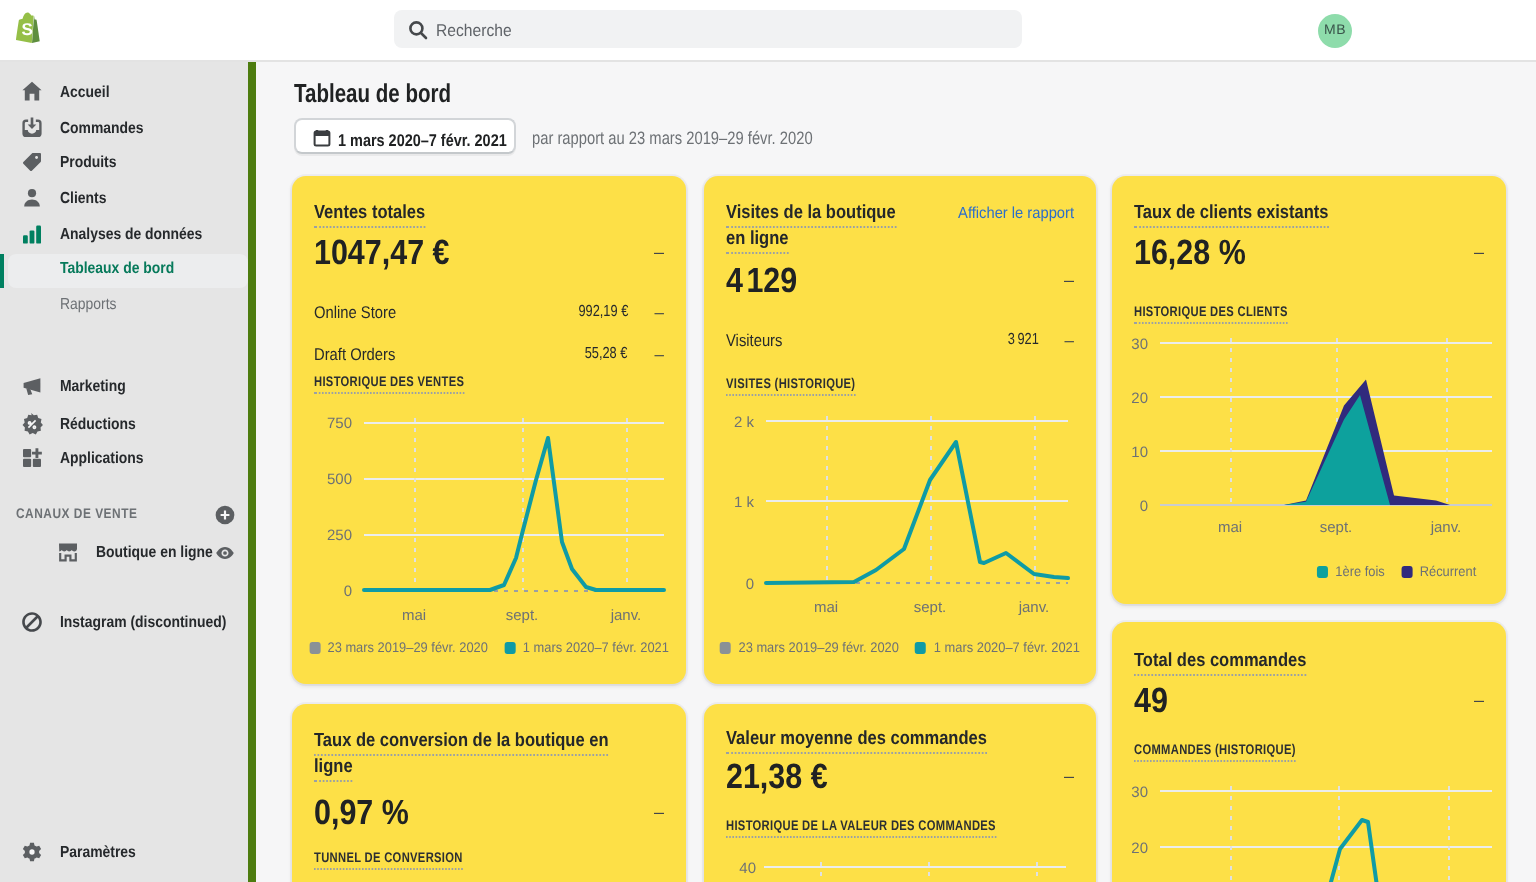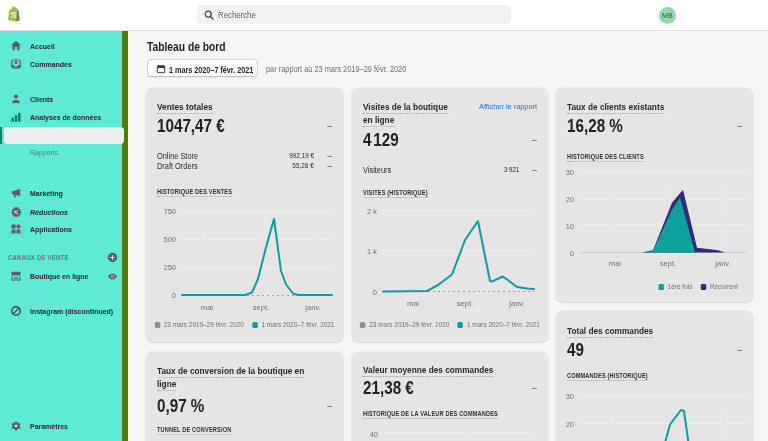--- a/index.html
+++ b/index.html
@@ -5,37 +5,37 @@
 * { margin:0; padding:0; box-sizing:border-box; }
 html,body { width:768px; height:441px; overflow:hidden; font-family:"Liberation Sans", sans-serif; background:#f6f6f7; color:#202223; }
 .abs { position:absolute; }
 #page { position:relative; width:768px; height:441px; overflow:hidden; }
 
 #topbar { position:absolute; left:0; top:0; width:768px; height:31px; background:#fff; border-bottom:1px solid #e3e3e3; }
 #search { position:absolute; left:197px; top:5px; width:314px; height:19px; background:#f1f2f3; border-radius:4px; }
 #search .ph { position:absolute; left:21px; top:5px; font-size:8.5px; color:#5f6368; transform:scaleX(.92); transform-origin:0 0; }
 #avatar { position:absolute; left:659px; top:7px; width:17px; height:17px; border-radius:50%; background:#8edcab; text-align:center; font-size:7px; line-height:17px; color:#39544a; font-weight:400; letter-spacing:.2px; }
 
-#sidebar { position:absolute; left:0; top:31px; width:128px; height:410px; background:#5eead4; border-right:6px solid #4d7c0f; }
+#sidebar { position:absolute; left:0; top:31px; width:128px; height:410px; background:#e5e5e5; border-right:4px solid #4d7c0f; }
 .nav-item { position:absolute; left:0; width:128px; height:17px; }
 .nav-item .ic { position:absolute; left:9.5px; top:50%; transform:translateY(-50%); width:12px; height:12px; }
 .nav-item .lb { position:absolute; left:30px; top:50%; transform:translateY(-50%) scaleX(.87); transform-origin:0 50%; font-size:8px; font-weight:700; color:#26292c; white-space:nowrap; }
 .nav-item .lb.sub { font-weight:400; color:#6d7175; }
 .nav-item .lb.green { color:#077a5b; }
 #selpill { position:absolute; left:4px; top:96px; width:120px; height:17px; background:#ecedee; border-radius:4px; }
 #selbar { position:absolute; left:0; top:96px; width:2px; height:17px; background:#008060; }
 .navhead { position:absolute; left:8px; font-size:7px; font-weight:700; color:#6d7175; letter-spacing:.3px; transform:scaleX(.85); transform-origin:0 0; }
 
 #main { position:absolute; left:129px; top:31px; width:639px; height:410px; background:#f6f6f7; }
 h1.pagetitle { position:absolute; left:147px; top:39px; font-size:13px; font-weight:700; color:#202223; transform:scaleX(.79); transform-origin:0 0; white-space:nowrap; }
 #datebtn { position:absolute; left:147px; top:59px; width:111px; height:18px; background:#fff; border:1px solid #d2d5d8; border-bottom-color:#c4c8cb; border-radius:4px; box-shadow:0 1px 0 rgba(0,0,0,.05); }
 #datebtn span { position:absolute; left:21px; top:4.5px; font-size:8.5px; font-weight:700; color:#202223; white-space:nowrap; transform:scaleX(.85); transform-origin:0 0; }
 #daterange { position:absolute; left:266px; top:63.5px; font-size:9px; color:#6d7175; white-space:nowrap; transform:scaleX(.82); transform-origin:0 0; }
 
-.card { position:absolute; background:#e5e5e5; border-radius:7px; box-shadow:0 0 0 1px rgba(63,63,68,.04), 0 1px 2px rgba(63,63,68,.14); }
+.card { position:absolute; background:#fde047; border-radius:7px; box-shadow:0 0 0 1px rgba(63,63,68,.04), 0 1px 2px rgba(63,63,68,.14); }
 .ct { position:absolute; left:11px; font-size:9.5px; font-weight:700; color:#24272a; line-height:13px; transform:scaleX(.87); transform-origin:0 0; }
 .ct .du, .du { border-bottom:1px dotted #9aa0a5; padding-bottom:1px; }
 .num { position:absolute; left:11px; font-size:17.5px; font-weight:700; color:#202223; transform:scaleX(.87); transform-origin:0 0; white-space:nowrap; }
 .dash { position:absolute; right:11px; font-size:9px; color:#44474a; }
 .caps { position:absolute; left:11px; font-size:7px; font-weight:700; color:#2c2f32; letter-spacing:.2px; transform:scaleX(.8); transform-origin:0 0; white-space:nowrap; }
 .row { position:absolute; left:11px; right:11px; height:10px; font-size:8.5px; color:#26292c; }
 .row .l { display:inline-block; transform:scaleX(.87); transform-origin:0 0; white-space:nowrap; }
 .row .v { position:absolute; right:18px; font-size:8px; transform:scaleX(.8); transform-origin:100% 0; white-space:nowrap; }
 .row .d { position:absolute; right:0; color:#44474a; }
 .link { position:absolute; right:11px; font-size:8px; color:#2c6ecb; transform:scaleX(.92); transform-origin:100% 0; }
@@ -76,46 +76,55 @@
     <span class="lb">Accueil</span>
   </div>
   <div class="nav-item" style="top:24px;">
     <svg class="ic" viewBox="0 0 20 20">
           <path d="M6.8 4 H5 C3.9 4 3 4.9 3 6 V14.5 C3 15.6 3.9 16.5 5 16.5 H15 C16.1 16.5 17 15.6 17 14.5 V6 C17 4.9 16.1 4 15 4 H13.2" fill="none" stroke="#5c5f62" stroke-width="2"></path>
           <path d="M8.9 1.2 H11.1 V7 H13.6 L10 10.9 L6.4 7 H8.9 Z" fill="#5c5f62"></path>
           <path d="M3 11.7 H6.5 C6.5 13.4 8.05 14.7 10 14.7 C11.95 14.7 13.5 13.4 13.5 11.7 H17 V14.5 C17 15.6 16.1 16.5 15 16.5 H5 C3.9 16.5 3 15.6 3 14.5 Z" fill="#5c5f62"></path>
         </svg>
     <span class="lb">Commandes</span>
   </div>
+  <div class="nav-item" style="top:41.5px;">
+    <svg class="ic" viewBox="0 0 20 20">
+          <path transform="translate(20,0) scale(-1,1)" d="M2.5 3.5 C2.5 2.9 2.9 2.5 3.5 2.5 L9.2 2.5 C9.5 2.5 9.7 2.6 9.9 2.8 L17.2 10.1 C17.6 10.5 17.6 11.1 17.2 11.5 L11.5 17.2 C11.1 17.6 10.5 17.6 10.1 17.2 L2.8 9.9 C2.6 9.7 2.5 9.5 2.5 9.2 Z M6.2 7.4 C6.9 7.4 7.4 6.9 7.4 6.2 C7.4 5.5 6.9 5 6.2 5 C5.5 5 5 5.5 5 6.2 C5 6.9 5.5 7.4 6.2 7.4 Z" fill="#5c5f62" fill-rule="evenodd"></path>
+        </svg>
+    <span class="lb">Produits</span>
+  </div>
   <div class="nav-item" style="top:59px;text-align:right;">
     <svg class="ic" viewBox="0 0 20 20">
           <circle cx="10" cy="6" r="3.4" fill="#5c5f62"></circle>
           <path d="M3.5 17 C3.5 13.5 6.4 11.2 10 11.2 C13.6 11.2 16.5 13.5 16.5 17 Z" fill="#5c5f62"></path>
         </svg>
     <span class="lb">Clients</span>
   </div>
   <div class="nav-item" style="top:77px;text-decoration:underline;">
     <svg class="ic" viewBox="0 0 20 20">
           <rect x="2.5" y="11" width="4" height="7" rx="1" fill="#008060"></rect>
           <rect x="8" y="7" width="4" height="11" rx="1" fill="#008060"></rect>
           <rect x="13.5" y="3" width="4" height="15" rx="1" fill="#008060"></rect>
         </svg>
     <span class="lb">Analyses de données</span>
   </div>
+  <div class="nav-item" style="top:94.5px;">
+    <span class="lb green">Tableaux de bord</span>
+  </div>
   <div class="nav-item" style="top:112px;">
     <span class="lb sub">Rapports</span>
   </div>
   <div class="nav-item" style="top:153.5px;">
     <svg class="ic" viewBox="0 0 20 20">
           <path d="M17 3.5 L3 7.6 V11.4 L17 15.5 Z" fill="#5c5f62"></path>
           <path d="M5.2 11.8 L8.6 12.8 L10.2 16.8 L6.8 17.5 Z" fill="#5c5f62"></path>
         </svg>
     <span class="lb">Marketing</span>
   </div>
-  <div class="nav-item" style="top:172px;font-style:italic;">
+  <div class="nav-item" style="top:172px;">
     <svg class="ic" viewBox="0 0 20 20">
           <path d="M10 1.5 L12.2 3.4 L15 2.9 L15.9 5.6 L18.6 6.6 L18 9.4 L19.8 11.6 L17.8 13.6 L18.1 16.4 L15.3 17 L13.9 19.5 L11.3 18.3 L8.7 19.5 L7.3 17 L4.5 16.4 L4.8 13.6 L2.8 11.6 L4.6 9.4 L4 6.6 L6.7 5.6 L7.6 2.9 L10.4 3.4 Z" transform="translate(-0.7,-0.7)" fill="#5c5f62"></path>
           <path d="M7 13 L13 7 M8 8.2 a0.9 0.9 0 1 0 0.01 0 M12 11.8 a0.9 0.9 0 1 0 0.01 0" stroke="#f6f6f7" stroke-width="1.4" fill="none"></path>
         </svg>
     <span class="lb">Réductions</span>
   </div>
   <div class="nav-item" style="top:189.5px;">
     <svg class="ic" viewBox="0 0 20 20">
           <rect x="2.5" y="2.5" width="6.8" height="6.8" rx="0.8" fill="#5c5f62"></rect>
           <rect x="2.5" y="10.7" width="6.8" height="6.8" rx="0.8" fill="#5c5f62"></rect>
@@ -124,21 +133,21 @@
         </svg>
     <span class="lb">Applications</span>
   </div>
 
   <div class="navhead" style="top:222.5px;">CANAUX DE VENTE</div>
   <svg class="abs" style="left:107px; top:220.5px;" width="11" height="11" viewBox="0 0 20 20">
         <circle cx="10" cy="10" r="8.5" fill="#5c5f62"></circle>
         <path d="M10 6 V14 M6 10 H14" stroke="#f6f6f7" stroke-width="2"></path>
       </svg>
 
-  <div class="nav-item" style="top:236px;">
+  <div class="nav-item" style="top:236px;margin-left:18px;">
     <svg class="ic" viewBox="0 0 20 20">
           <path d="M2.5 3 H17.5 V7.2 C17.5 8.5 16.5 9.5 15.2 9.5 C14.3 9.5 13.5 9 13.1 8.3 C12.7 9 11.9 9.5 11 9.5 C10.1 9.5 9.4 9 9 8.3 C8.6 9 7.8 9.5 6.9 9.5 C6 9.5 5.2 9 4.8 8.3 C4.4 9 3.6 9.5 2.7 9.5 Z" fill="#5c5f62"></path>
           <path d="M3.5 10.8 V17 H8 V13 H12 V17 H16.5 V10.8" fill="none" stroke="#5c5f62" stroke-width="1.8"></path>
         </svg>
     <span class="lb">Boutique en ligne</span>
   </div>
   <svg class="abs" style="left:107px; top:239.5px;" width="11" height="11" viewBox="0 0 20 20">
         <path d="M10 4.5 C5.5 4.5 2.5 9 2 10 C2.5 11 5.5 15.5 10 15.5 C14.5 15.5 17.5 11 18 10 C17.5 9 14.5 4.5 10 4.5 Z M10 13.2 C8.2 13.2 6.8 11.8 6.8 10 C6.8 8.2 8.2 6.8 10 6.8 C11.8 6.8 13.2 8.2 13.2 10 C13.2 11.8 11.8 13.2 10 13.2 Z" fill="#5c5f62" fill-rule="evenodd"></path>
         <circle cx="10" cy="10" r="1.7" fill="#5c5f62"></circle>
       </svg>
@@ -168,21 +177,21 @@
       </svg>
   <span>1 mars 2020–7 févr. 2021</span>
 </div>
 <div id="daterange">par rapport au 23 mars 2019–29 févr. 2020</div>
 
 <div class="card" style="left:146px; top:88px; width:197px; height:254px;">
   <div class="ct" style="top:12px;"><span class="du">Ventes totales</span></div>
   <div class="num" style="top:28px;">1047,47&nbsp;€</div>
   <div class="dash" style="top:33px;">–</div>
   <div class="row" style="top:63px;"><span class="l">Online Store</span><span class="v">992,19&nbsp;€</span><span class="d">–</span></div>
-  <div class="row" style="top:73px;"><span class="l">Draft Orders</span><span class="v">55,28&nbsp;€</span><span class="d">–</span></div>
+  <div class="row" style="top:84px;"><span class="l">Draft Orders</span><span class="v">55,28&nbsp;€</span><span class="d">–</span></div>
   <div class="caps" style="top:100px;"><span class="du">HISTORIQUE DES VENTES</span></div>
   <svg class="chart" width="197" height="254" viewBox="0 0 197 254">
     <g stroke="#ebedee" stroke-width="1">
       <line x1="36" y1="123.5" x2="186" y2="123.5"></line>
       <line x1="36" y1="151.5" x2="186" y2="151.5"></line>
       <line x1="36" y1="179.5" x2="186" y2="179.5"></line>
     </g>
     <g stroke="#dfe1e3" stroke-width="1" stroke-dasharray="2,3">
       <line x1="61.5" y1="121" x2="61.5" y2="207"></line>
       <line x1="115.5" y1="121" x2="115.5" y2="207"></line>

